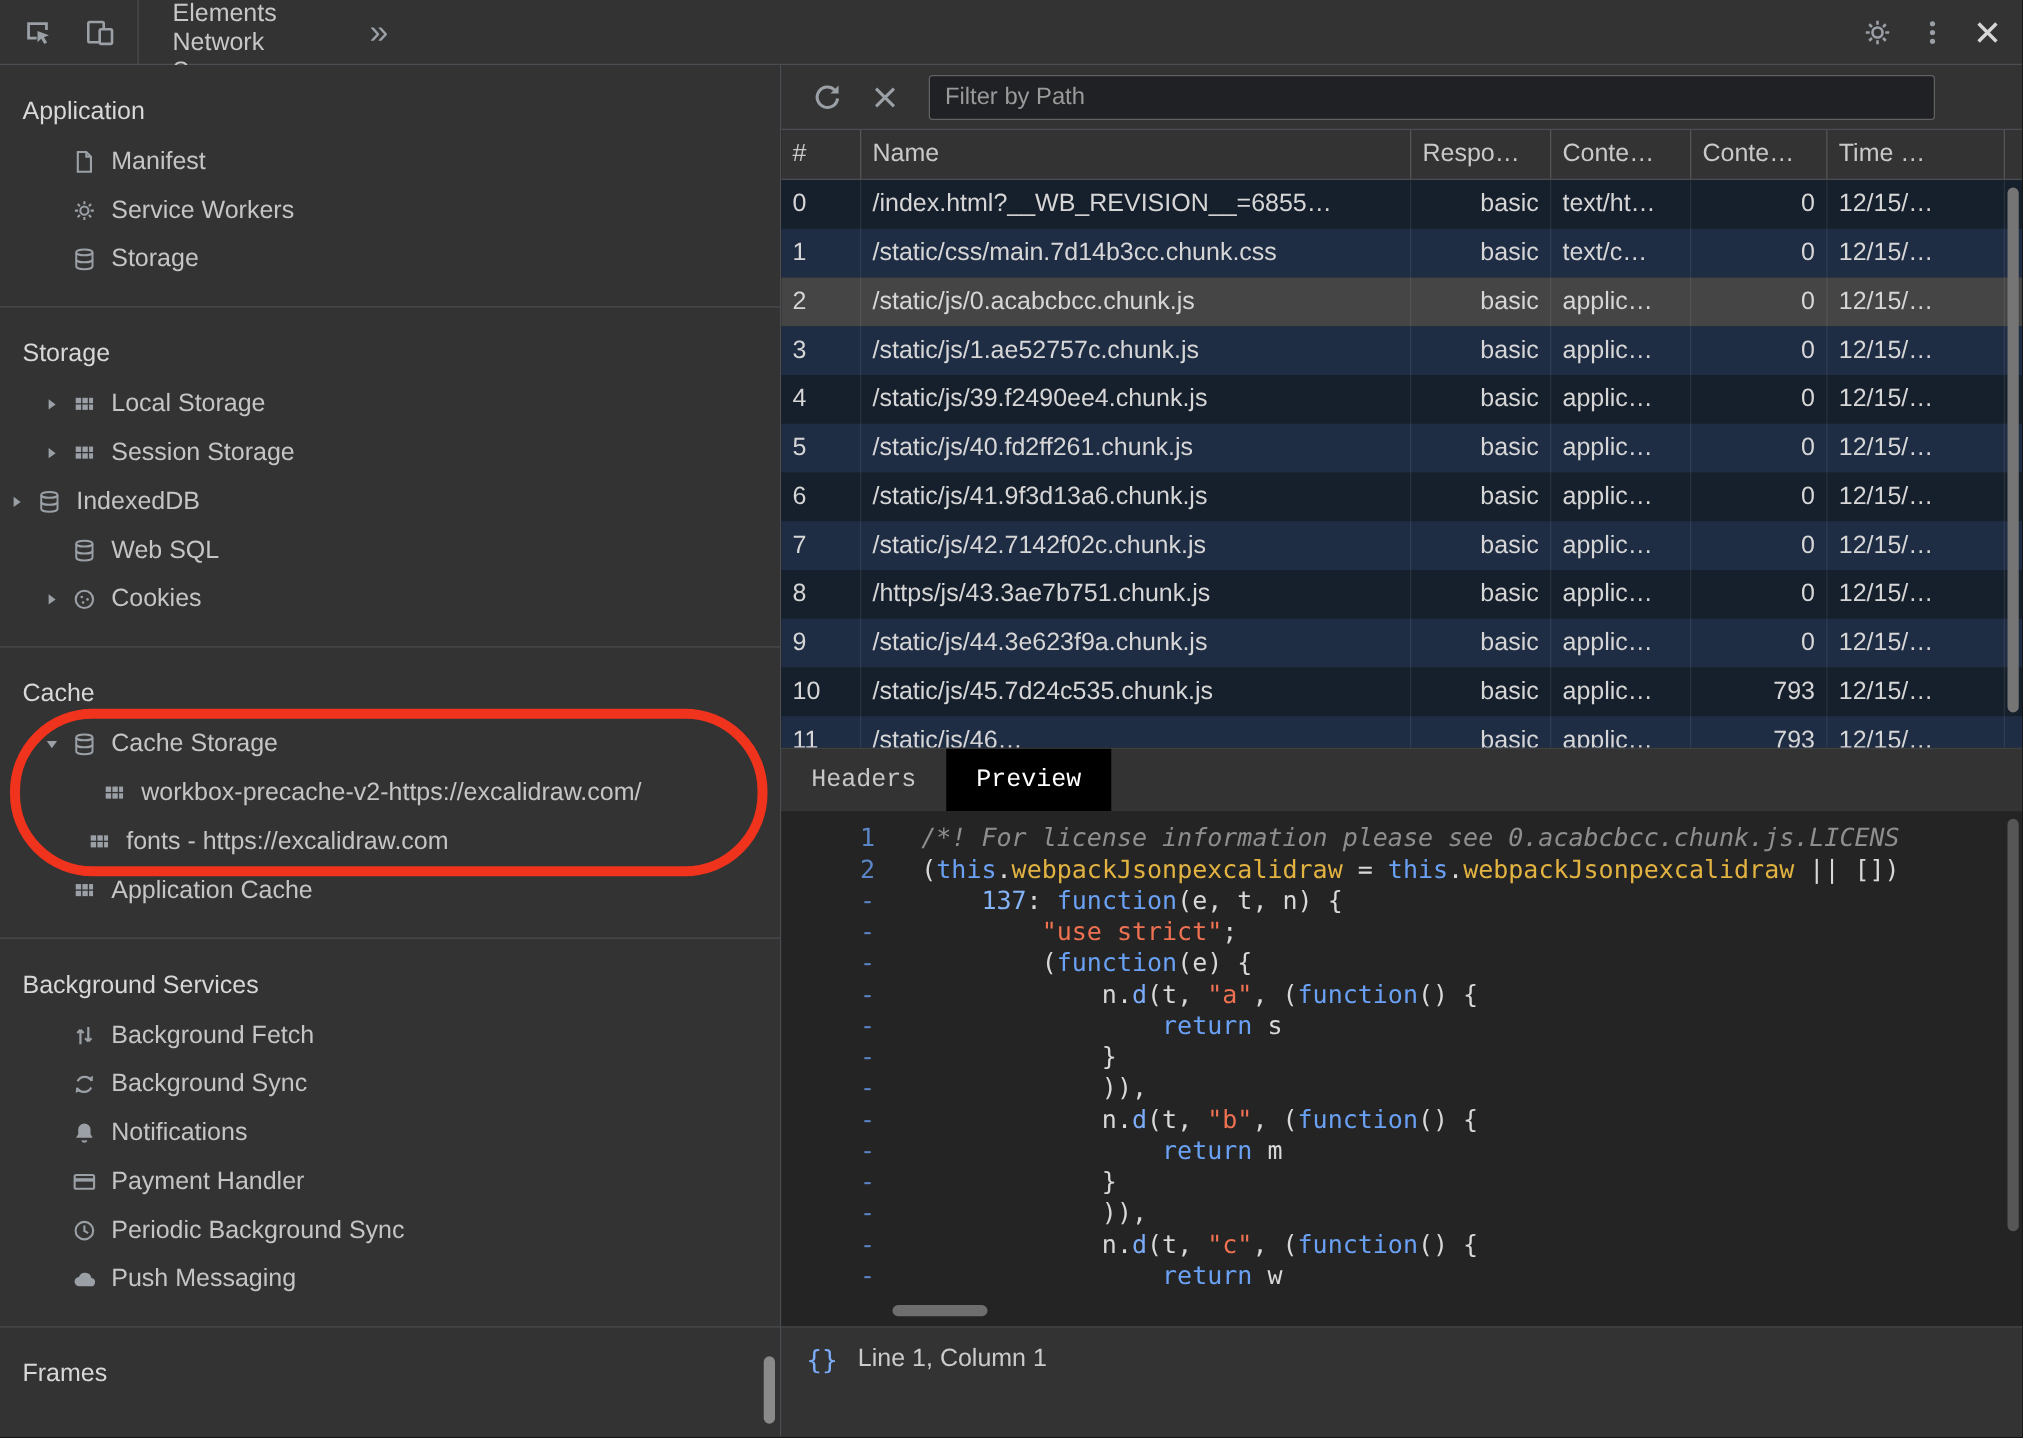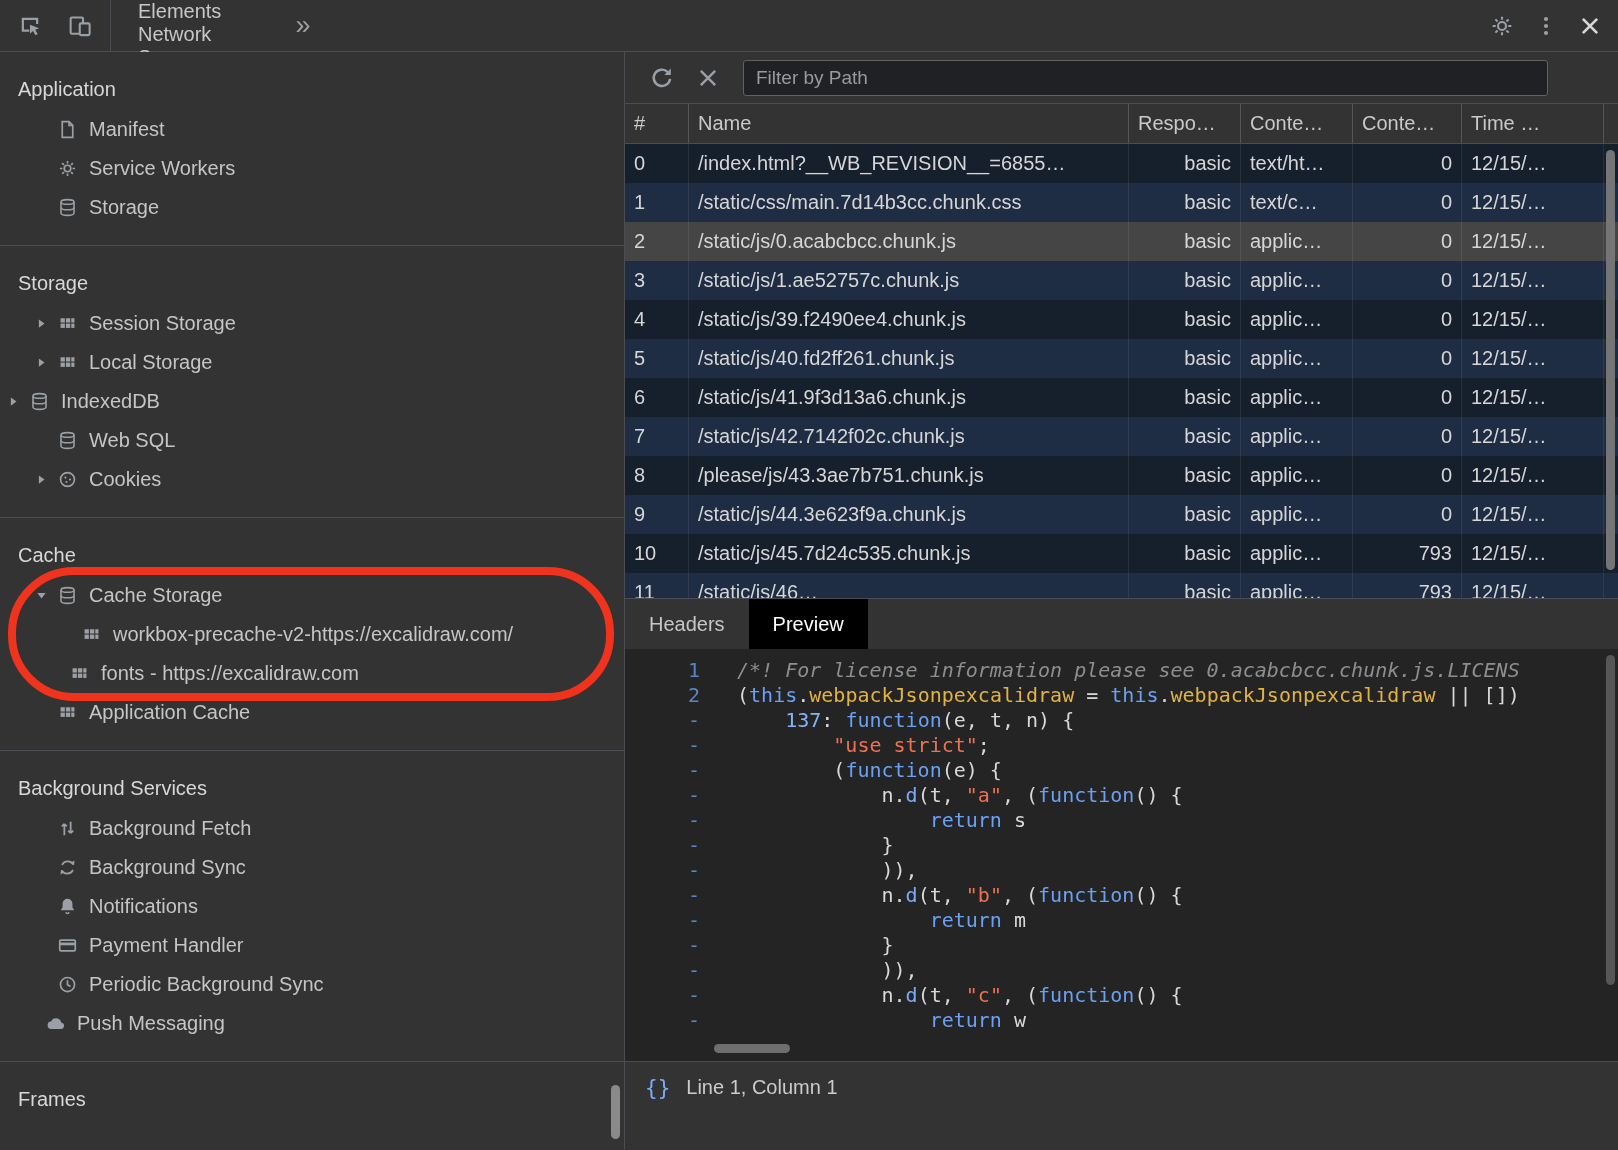--- a/index.html
+++ b/index.html
@@ -56,21 +56,21 @@
   .tr.even { background:#161f2c; }
   .tr.odd { background:#1e2c44; }
   .tr.selected { background:#454545; }
   .td { display:flex; align-items:center; padding:0 9px; border-right:1px solid rgba(255,255,255,0.08);
         color:#d6d6d6; overflow:hidden; white-space:nowrap; }
   .td.right, .th.right { justify-content:flex-end; }
 
   
   .preview { height:551px; display:flex; flex-direction:column; border-top:1px solid #4a4d51; background:#333; }
   .ptabs { height:50px; display:flex; background:#333; }
-  .ptab { display:flex; align-items:center; padding:0 24px; color:#c7c7c7; cursor:pointer; }
+  .ptab { display:flex; align-items:center; padding:0 24px; color:#c7c7c7; cursor:pointer;font-family:Liberation Mono, monospace; }
   .ptab.active { background:#000; color:#fff; }
   .code-area { height:412px; background:#242424; position:relative; overflow:hidden;
                font-family:"DejaVu Sans Mono", monospace; font-size:20px; line-height:25px; padding-top:9px; }
   .code-line { display:flex; height:25px; }
   .gutter { width:88px; min-width:88px; text-align:right; padding-right:13px; color:#5a85c6; }
   .code-text { white-space:pre; color:#d8d8d8;margin-left:24px; }
   .tk-com { color:#8e8e8e; font-style:italic; }
   .tk-kw  { color:#6aa1f4; }
   .tk-str { color:#ee7152; }
   .tk-num { color:#86b3f7; }
@@ -202,41 +202,41 @@
                   <g fill="#9aa0a6">
                     <rect x="3.4" y="5" width="4.1" height="4.1"></rect>
                     <rect x="8.5" y="5" width="4.1" height="4.1"></rect>
                     <rect x="13.6" y="5" width="3" height="4.1"></rect>
                     <rect x="3.4" y="10.1" width="4.1" height="4.1"></rect>
                     <rect x="8.5" y="10.1" width="4.1" height="4.1"></rect>
                     <rect x="13.6" y="10.1" width="3" height="4.1"></rect>
                   </g>
                 </svg>
               </span>
-              <span class="tree-label">Session Storage</span>
+              <span class="tree-label">Local Storage</span>
             </div>
             <div class="tree-item" style="padding-left:28px">
               <span class="disclosure">
                 <svg viewBox="0 0 20 20">
                   <path d="M6.5 4.5L14 10l-7.5 5.5z" fill="#9aa0a6"></path>
                 </svg>
               </span>
               <span class="tree-icon">
                 <svg viewBox="0 0 20 20">
                   <g fill="#9aa0a6">
                     <rect x="3.4" y="5" width="4.1" height="4.1"></rect>
                     <rect x="8.5" y="5" width="4.1" height="4.1"></rect>
                     <rect x="13.6" y="5" width="3" height="4.1"></rect>
                     <rect x="3.4" y="10.1" width="4.1" height="4.1"></rect>
                     <rect x="8.5" y="10.1" width="4.1" height="4.1"></rect>
                     <rect x="13.6" y="10.1" width="3" height="4.1"></rect>
                   </g>
                 </svg>
               </span>
-              <span class="tree-label">Local Storage</span>
+              <span class="tree-label">Session Storage</span>
             </div>
             <div class="tree-item" style="">
               <span class="disclosure">
                 <svg viewBox="0 0 20 20">
                   <path d="M6.5 4.5L14 10l-7.5 5.5z" fill="#9aa0a6"></path>
                 </svg>
               </span>
               <span class="tree-icon">
                 <svg viewBox="0 0 20 20">
                   <g fill="none" stroke="#9aa0a6" stroke-width="1.5">
@@ -399,21 +399,21 @@
             <div class="tree-item" style="padding-left:28px">
               <span class="disclosure"></span>
               <span class="tree-icon">
                 <svg viewBox="0 0 20 20">
                   <circle cx="10" cy="10" r="6.7" fill="none" stroke="#9aa0a6" stroke-width="1.6"></circle>
                   <path d="M10 6v4.2l2.9 1.7" fill="none" stroke="#9aa0a6" stroke-width="1.6"></path>
                 </svg>
               </span>
               <span class="tree-label">Periodic Background Sync</span>
             </div>
-            <div class="tree-item" style="padding-left:16px">
+            <div class="tree-item" style="padding-left:28px">
               <span class="disclosure"></span>
               <span class="tree-icon">
                 <svg viewBox="0 0 20 20">
                   <path d="M6.2 15.2a3.5 3.5 0 0 1-.4-7A5 5 0 0 1 15.4 9a3.1 3.1 0 0 1-.8 6.2z" fill="#9aa0a6"></path>
                 </svg>
               </span>
               <span class="tree-label">Push Messaging</span>
             </div>
           </div>
           <div class="divider"></div>
@@ -510,21 +510,21 @@
             <div class="tr odd">
               <div class="td" style="width:64px">7</div>
               <div class="td" style="width:440px">/static/js/42.7142f02c.chunk.js</div>
               <div class="td right" style="width:112px">basic</div>
               <div class="td" style="width:112px">applic…</div>
               <div class="td right" style="width:109px">0</div>
               <div class="td" style="width:142px">12/15/…</div>
             </div>
             <div class="tr even">
               <div class="td" style="width:64px">8</div>
-              <div class="td" style="width:440px">/please/js/43.3ae7b751.chunk.js</div>
+              <div class="td" style="width:440px">/https/js/43.3ae7b751.chunk.js</div>
               <div class="td right" style="width:112px">basic</div>
               <div class="td" style="width:112px">applic…</div>
               <div class="td right" style="width:109px">0</div>
               <div class="td" style="width:142px">12/15/…</div>
             </div>
             <div class="tr odd">
               <div class="td" style="width:64px">9</div>
               <div class="td" style="width:440px">/static/js/44.3e623f9a.chunk.js</div>
               <div class="td right" style="width:112px">basic</div>
               <div class="td" style="width:112px">applic…</div>

